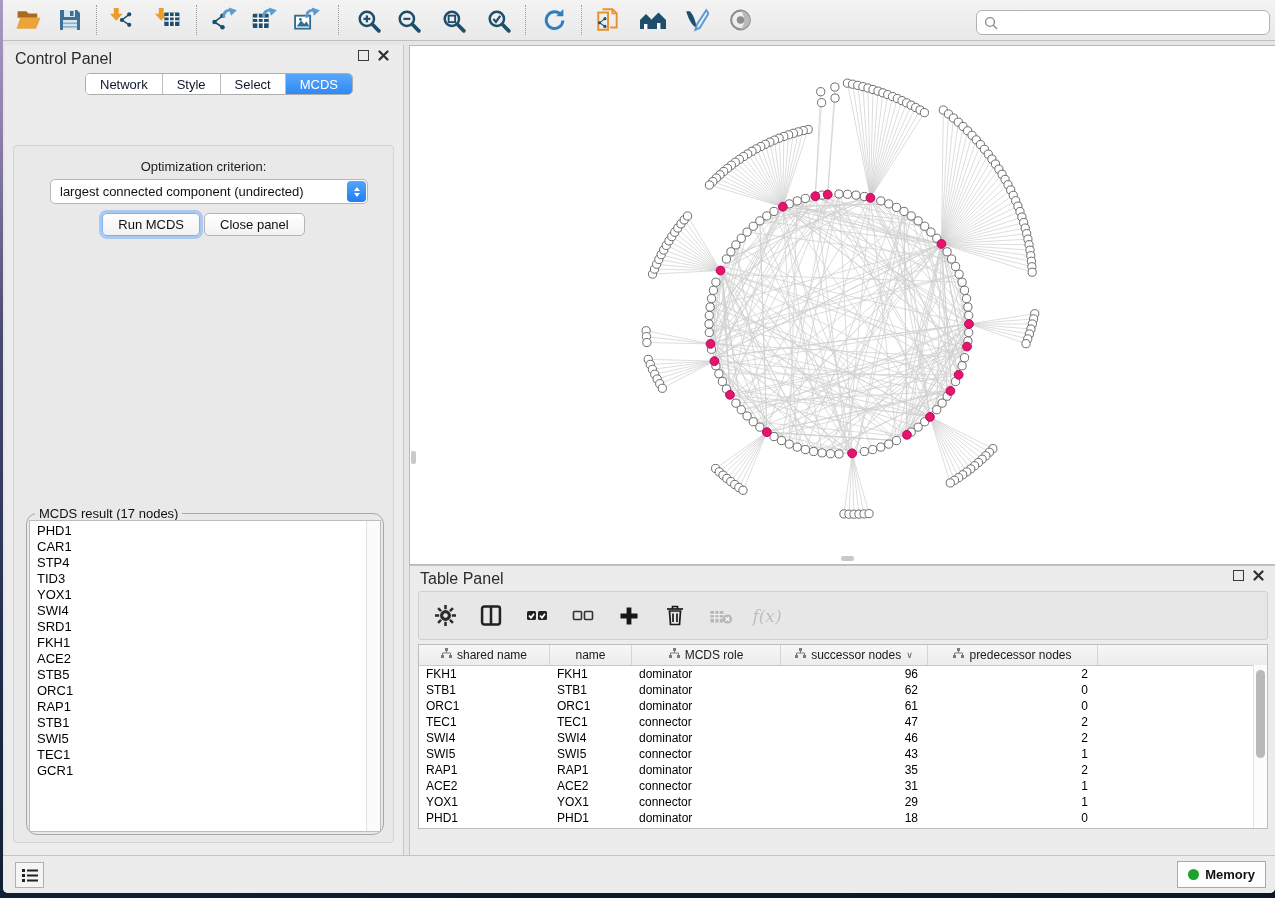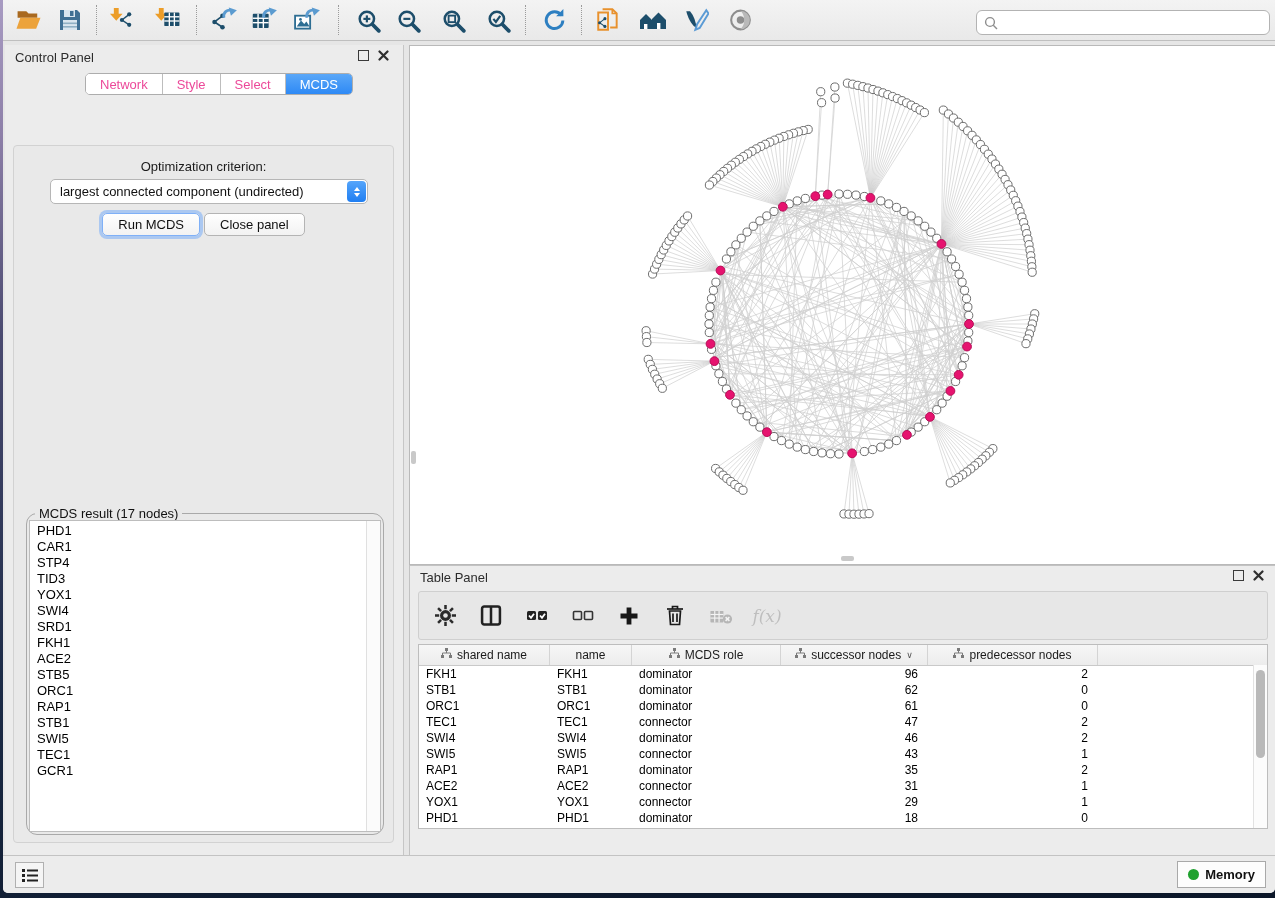--- a/index.html
+++ b/index.html
@@ -8,29 +8,29 @@
   .app{position:absolute;left:3px;top:0;right:0;bottom:5px;background:#e6e6e6;border-radius:0 0 5px 5px;overflow:hidden;}
   
   .toolbar{position:absolute;left:0;top:0;right:0;height:40px;background:linear-gradient(#f3f3f3,#e9e9e9);
     border-bottom:1px solid #bfbfbf;display:flex;align-items:center;}
   .ticon{width:32px;height:32px;display:inline-flex;align-items:center;justify-content:center;position:absolute;top:4px;cursor:default;}
   .tsep{position:absolute;top:5px;height:30px;border-left:1px dotted #9b9b9b;width:0;}
   .searchbox{position:absolute;left:973px;top:10px;width:292px;height:23px;background:#fff;border:1px solid #b3b3b3;border-radius:6px;display:flex;align-items:center;}
   .searchbox svg{margin-left:7px;}
   .searchbox input{border:none;outline:none;flex:1;height:17px;font-size:12px;background:transparent;padding:0 6px 0 4px;}
   
-  .ptitle{font-size:13px;color:#2c2c2c;}
+  .ptitle{font-size:16px;color:#2c2c2c;}
   .winbtns{position:absolute;top:5px;display:flex;gap:9px;align-items:center;}
   .floatbox{width:9px;height:9px;border:1.5px solid #3a3a3a;display:inline-block;}
   .xicon{width:11px;height:11px;display:inline-block;}
   
   .cpanel{position:absolute;left:2px;top:45px;width:398px;bottom:38px;background:#ececec;border-right:1px solid #c6c6c6;}
   .cp-title{position:absolute;left:10px;top:5px;}
   .segbar{position:absolute;display:flex;border:1px solid #adadad;border-radius:5px;overflow:hidden;background:#fff;height:20px;}
-  .seg{font-size:13px;color:#ec4899;padding:2px 14px;border-left:1px solid #bdbdbd;display:flex;align-items:center;background:#fff;cursor:default;white-space:nowrap;}
+  .seg{font-size:13px;color:#0f172a;padding:2px 14px;border-left:1px solid #bdbdbd;display:flex;align-items:center;background:#fff;cursor:default;white-space:nowrap;}
   .seg:first-child{border-left:none;}
   .seg.active{background:linear-gradient(#5aa7f8,#2e89f5);color:#fff;}
   .cp-inner{position:absolute;left:8px;right:9px;top:100px;bottom:12px;background:#e9e9e9;border:1px solid #d2d2d2;border-radius:4px;}
   .optlabel{position:absolute;left:0;right:0;top:13px;text-align:center;font-size:13px;color:#1b1b1b;}
   .selectbox{position:absolute;left:36px;top:33px;width:316px;height:23px;background:#fff;border:1px solid #b6b6b6;border-radius:5px;display:flex;align-items:center;cursor:default;}
   .selectbox .val{flex:1;font-size:13px;padding-left:9px;color:#111;white-space:nowrap;overflow:hidden;}
   .stepper{width:19px;height:21px;margin:1px;border-radius:4px;background:linear-gradient(#55a5fb,#1f7ef2);display:flex;flex-direction:column;align-items:center;justify-content:center;gap:2px;}
   .stepper .up{width:0;height:0;border-left:3.5px solid transparent;border-right:3.5px solid transparent;border-bottom:4px solid #fff;}
   .stepper .dn{width:0;height:0;border-left:3.5px solid transparent;border-right:3.5px solid transparent;border-top:4px solid #fff;}
   .btnrow{position:absolute;left:0;right:0;top:67px;display:flex;justify-content:center;gap:4px;}

